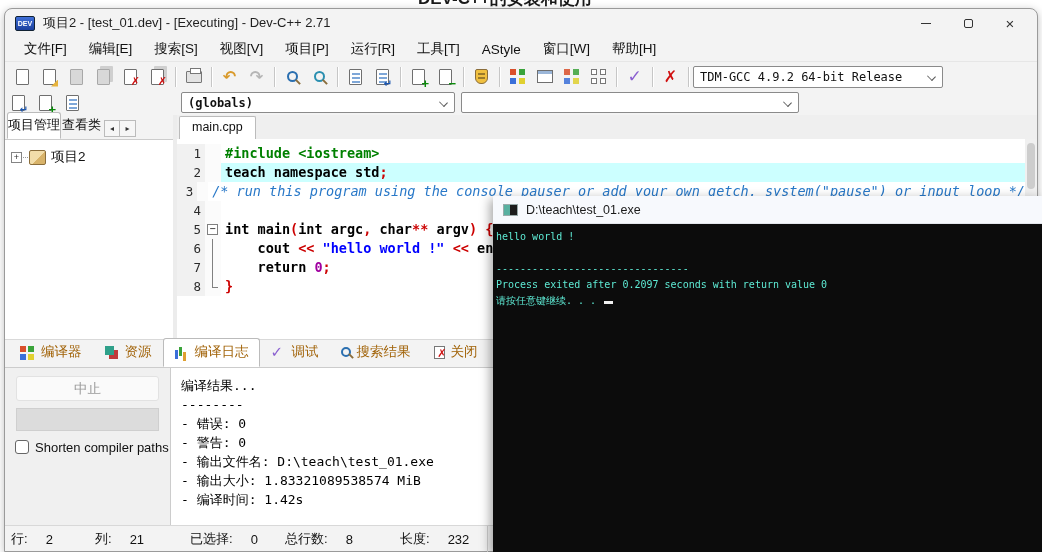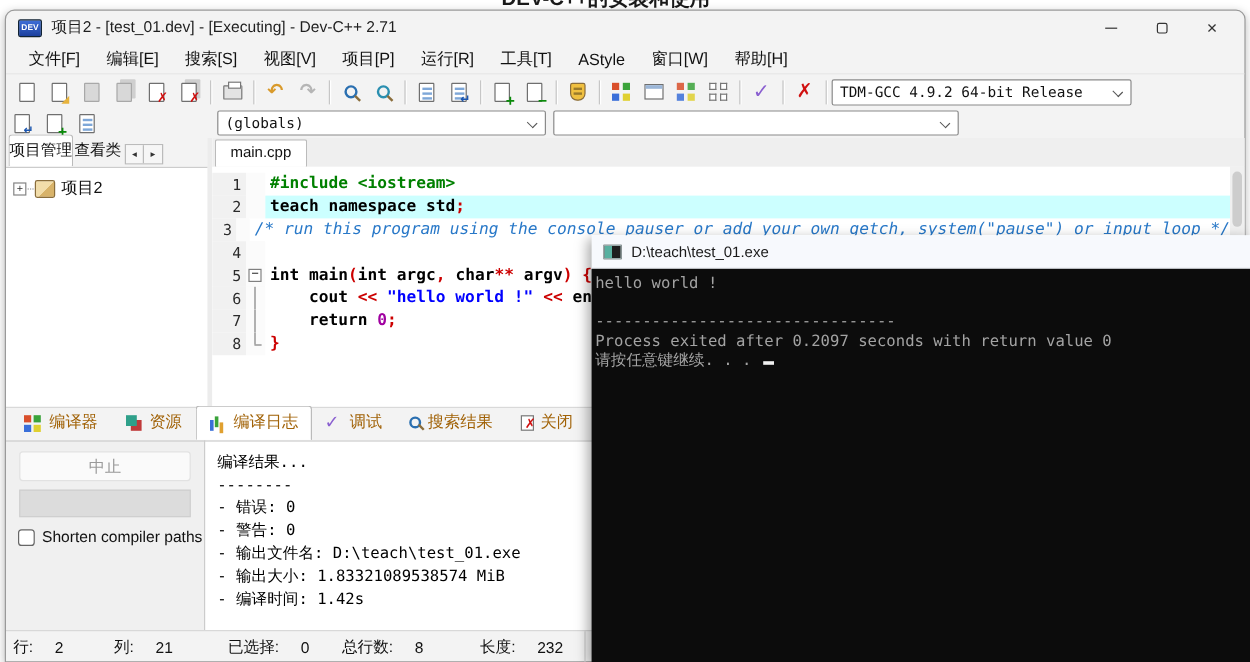--- a/index.html
+++ b/index.html
@@ -24,21 +24,21 @@
   .glyph-min { width:10px; height:0; border-top:1px solid #333; display:inline-block; }
   .glyph-max { width:9px; height:9px; border:1px solid #333; border-radius:2px; display:inline-block; }
   .glyph-close { font-size:15px; line-height:1; }
 
   .menubar { position:absolute; left:0; top:28px; width:100%; height:24px; display:flex; align-items:center; padding-left:8px; }
   .mitem { font-size:13.5px; color:#111; padding:2px 11px; white-space:nowrap; }
 
   
   .toolbar1 { position:absolute; left:0; top:52px; width:100%; height:30px; display:flex; align-items:center; padding-left:4px;
     border-top:1px solid #e6e6e6; }
-  .toolbar2 { position:absolute; left:0; top:82px; width:100%; height:24px; display:flex; align-items:center; padding-left:0; }
+  .toolbar2 { position:absolute; left:0; top:82px; width:100%; height:24px; display:flex; align-items:center; padding-left:0;font-weight:bold; }
   .tsep { width:1px; height:20px; background:#c6c6c6; margin:0 4px; box-shadow:1px 0 0 #fff; }
   .tb { width:27px; height:24px; display:flex; align-items:center; justify-content:center; position:relative; }
   .pg { width:13px; height:16px; background:#fff; border:1px solid #6f6f6f; border-radius:1px; position:relative; }
   .pg.dis { background:#d8d8d8; border-color:#a8a8a8; }
   .pg.stack { box-shadow:3px -3px 0 #cfcfcf; }
   .badge::after { position:absolute; font-weight:bold; }
   .b-redx::after { content:"✗"; color:#cf1010; font-size:11px; right:-4px; bottom:-4px; content:"✗"; }
   .b-pen::after { content:""; width:7px; height:7px; background:#e7b33c; right:-3px; bottom:-3px; position:absolute; clip-path:polygon(0 100%,100% 0,100% 100%); }
   .b-plus::after { content:"+"; color:#0a8a0a; font-size:13px; right:-5px; bottom:-7px; }
   .b-minus::after { content:"−"; color:#0a8a0a; font-size:13px; right:-5px; bottom:-7px; }
@@ -152,21 +152,21 @@
   .bic-search::after { content:""; position:absolute; width:6px; height:2px; background:#8a6d3b; right:-5px; bottom:-2px; transform:rotate(45deg); }
   .bic-closex { background:#fff; border:1px solid #777; width:11px; height:13px; margin-left:1px; }
   .bic-closex::after { content:"✗"; position:absolute; color:#cf1010; font-weight:bold; font-size:11px; right:-3px; bottom:-2px; }
 
   
   .lower { position:absolute; left:0; top:358px; width:100%; height:158px; background:#f0f0f0; }
   .compilebox { position:absolute; left:0; top:0; width:165px; height:100%; border-top:1px solid #ccc; }
   .abort-btn { position:absolute; left:11px; top:8px; width:143px; height:25px; background:#fafafa; border:1px solid #e2e2e2;
      border-radius:3px; color:#9a9a9a; font-size:13.5px; display:flex; align-items:center; justify-content:center; }
   .progress { position:absolute; left:11px; top:40px; width:143px; height:23px; background:#dcdcdc; border:1px solid #cfcfcf; }
-  .chkrow { position:absolute; left:10px; top:72px; display:flex; align-items:flex-end; gap:6px; }
+  .chkrow { position:absolute; left:10px; top:72px; display:flex; align-items:flex-start; gap:6px; }
   .chkbox { width:14px; height:14px; border:1px solid #666; border-radius:3px; background:#fff; }
   .chklabel { font-size:13px; color:#111; }
   .logarea { position:absolute; left:165px; top:0; right:0; height:100%; background:#fff; border-top:1px solid #ccc; border-left:1px solid #ccc;
      font-family:"DejaVu Sans Mono","Liberation Mono",monospace; font-size:13px; color:#000; padding:8px 0 0 10px; }
   .lline { height:19px; line-height:19px; white-space:pre; }
 
   
   .statusbar { position:absolute; left:0; top:516px; width:100%; height:27px; border-top:1px solid #d8d8d8; display:flex; align-items:center; }
   .sseg { height:100%; display:flex; align-items:center; font-size:13px; color:#111; }
   .sseg .slabel { padding-left:6px; }
@@ -178,21 +178,21 @@
   .sseg:nth-child(5){ width:93px; }
   .sseg:nth-child(6){ border-left:1px solid #cfcfcf; }
 
   
   .console { position:absolute; left:493px; top:196px; width:549px; height:356px; z-index:50; box-shadow:-3px 3px 10px rgba(0,0,0,.35); }
   .con-title { height:28px; background:#f7f9fd; display:flex; align-items:center; padding-left:10px; border-bottom:1px solid #e3e6ec; }
   .con-ico { width:15px; height:12px; background:#1d1d1d; border:1px solid #9aa; position:relative; margin-right:8px; }
   .con-ico::before { content:""; position:absolute; left:0; top:0; width:6px; height:10px; background:#58b0a0; }
   .con-title-text { font-size:12.5px; color:#1a1a1a; }
   .con-body { position:absolute; left:0; top:28px; right:0; bottom:0; background:#0c0c0c; padding:5px 14px 0 3px;
-     font-family:"DejaVu Sans Mono","Liberation Mono",monospace; font-size:13px; color:#a3a3a3; }
+     font-family:"DejaVu Sans Mono","Liberation Mono",monospace; font-size:10px; color:#5eead4; }
   .cline { height:16px; line-height:16px; white-space:pre; }
   .cursor { display:inline-block; width:9px; height:3px; background:#f0f0f0; vertical-align:baseline; margin-left:2px; }
 </style>
 </head>
 <body>
 
 <div id="screen">
 
   <div class="desktop-strip">
     <div class="behind-title">DEV-C++的安装和使用</div>

